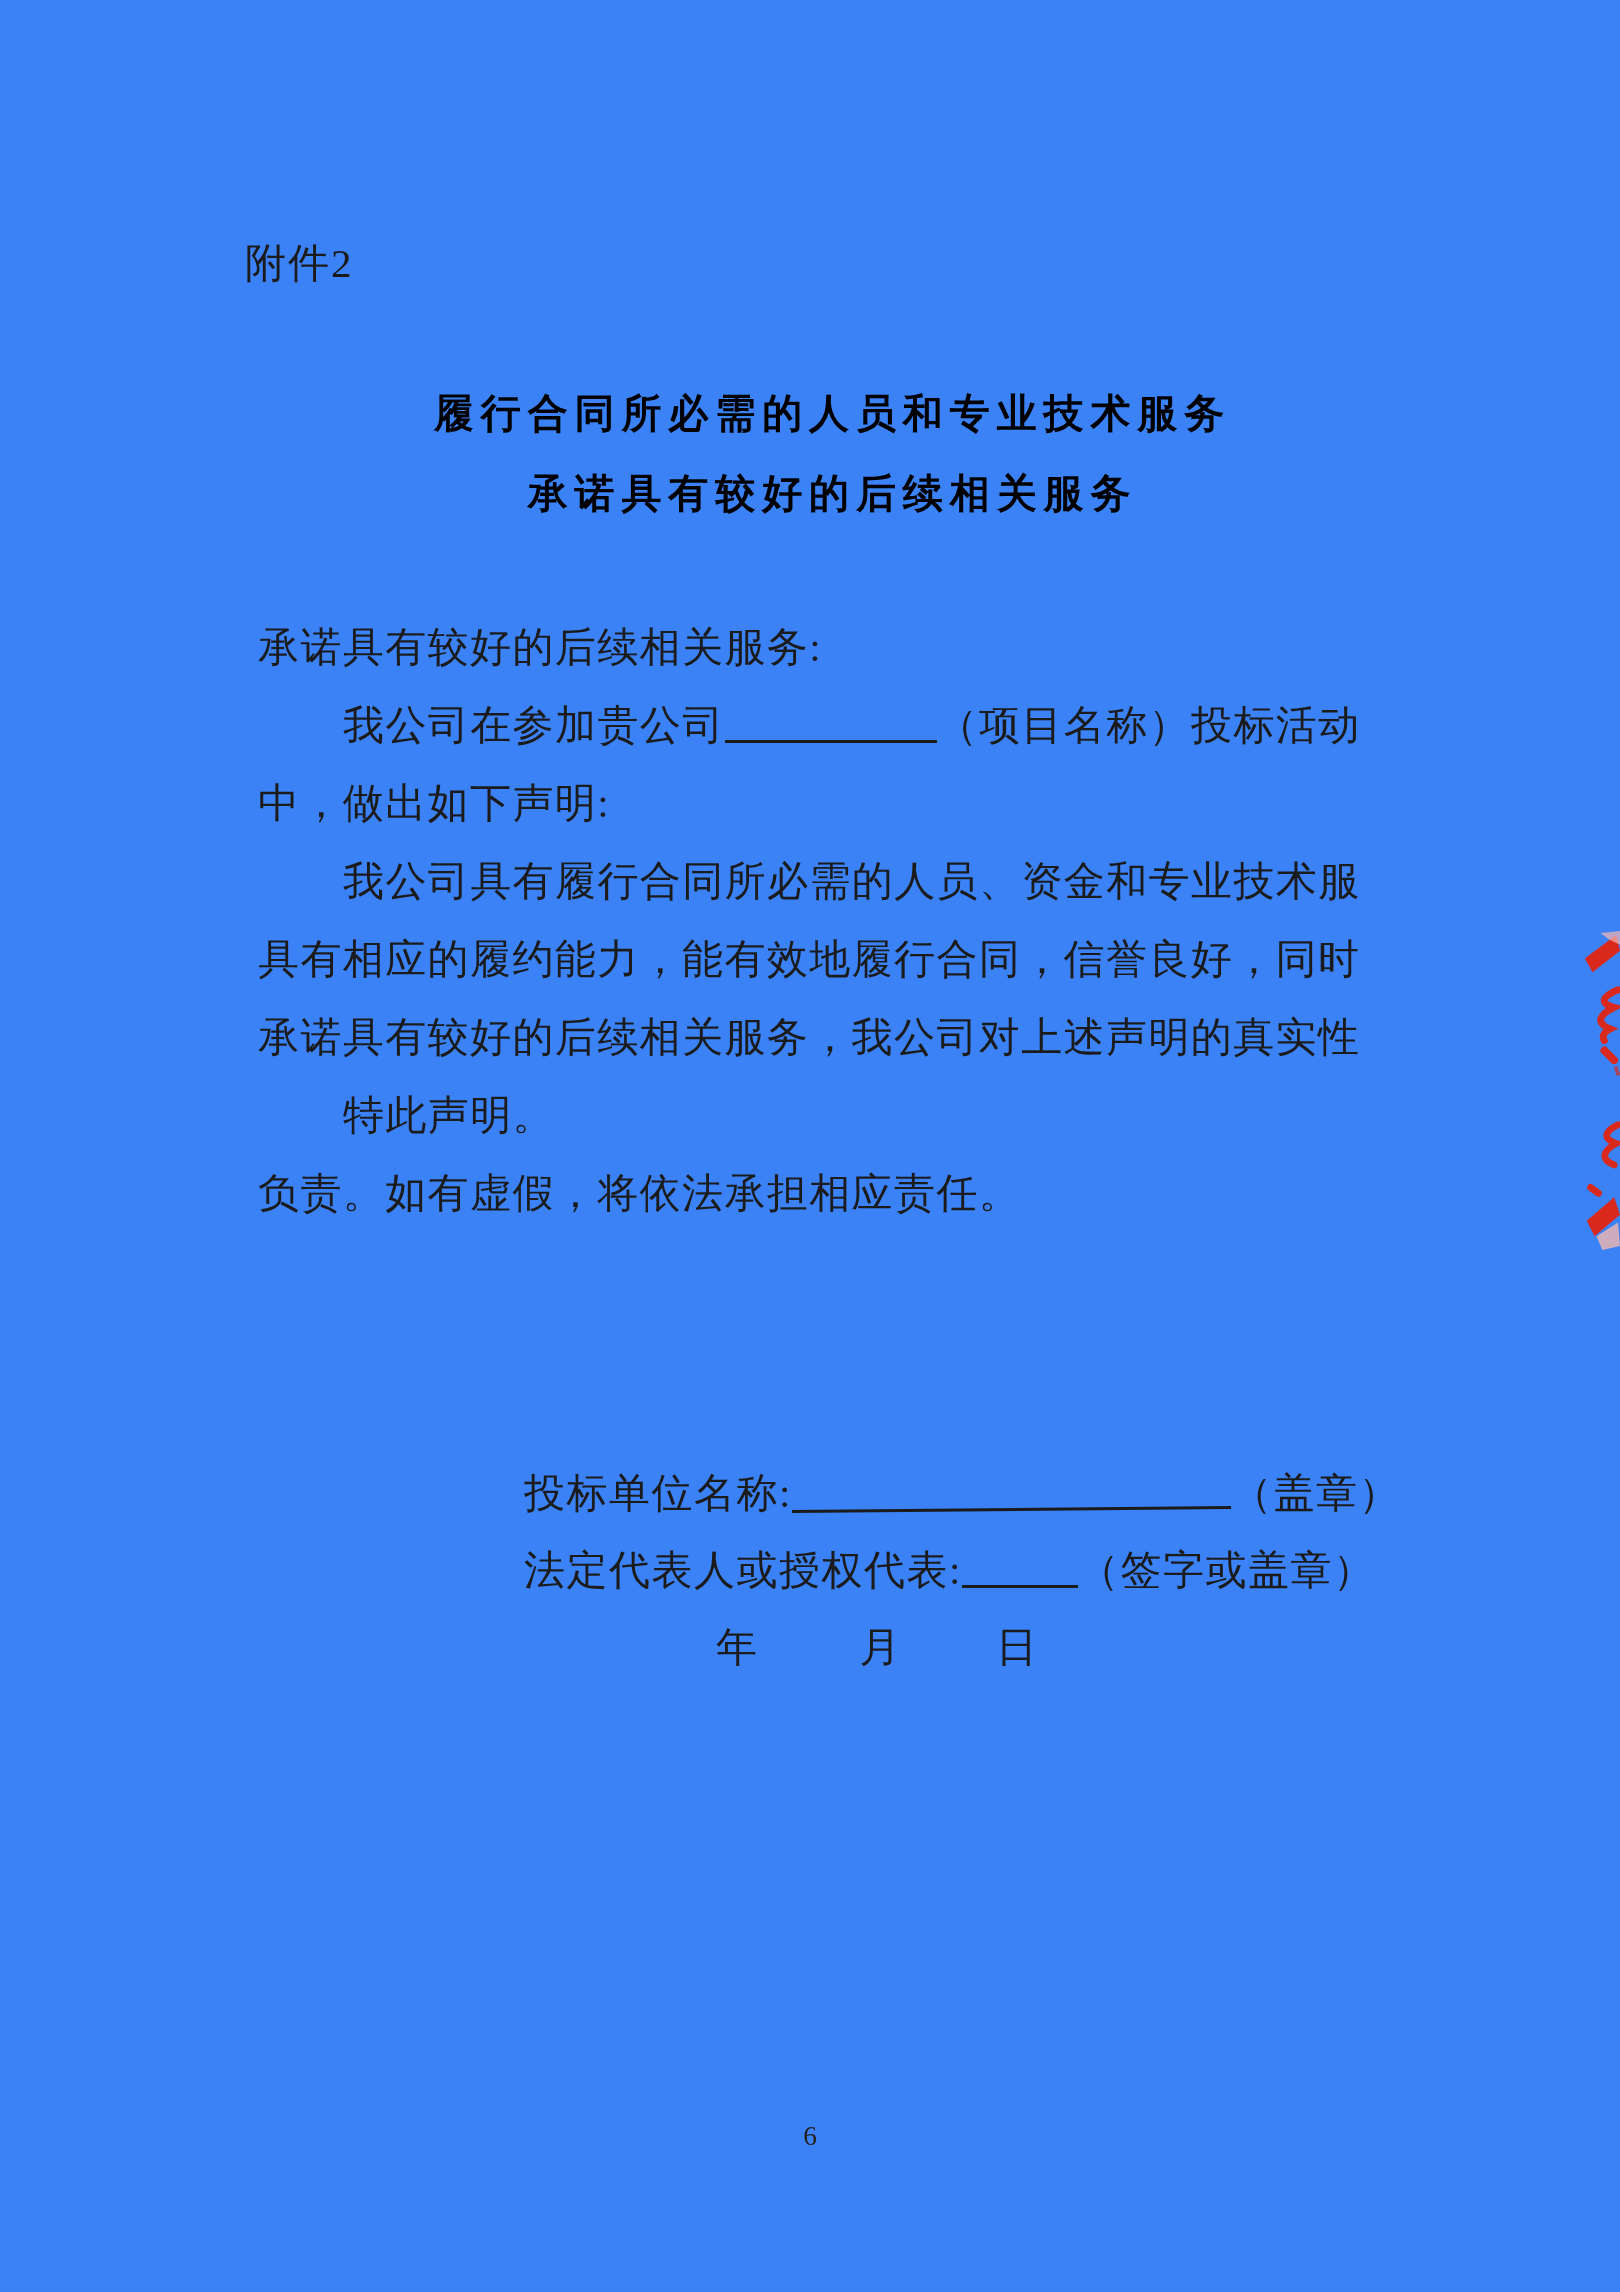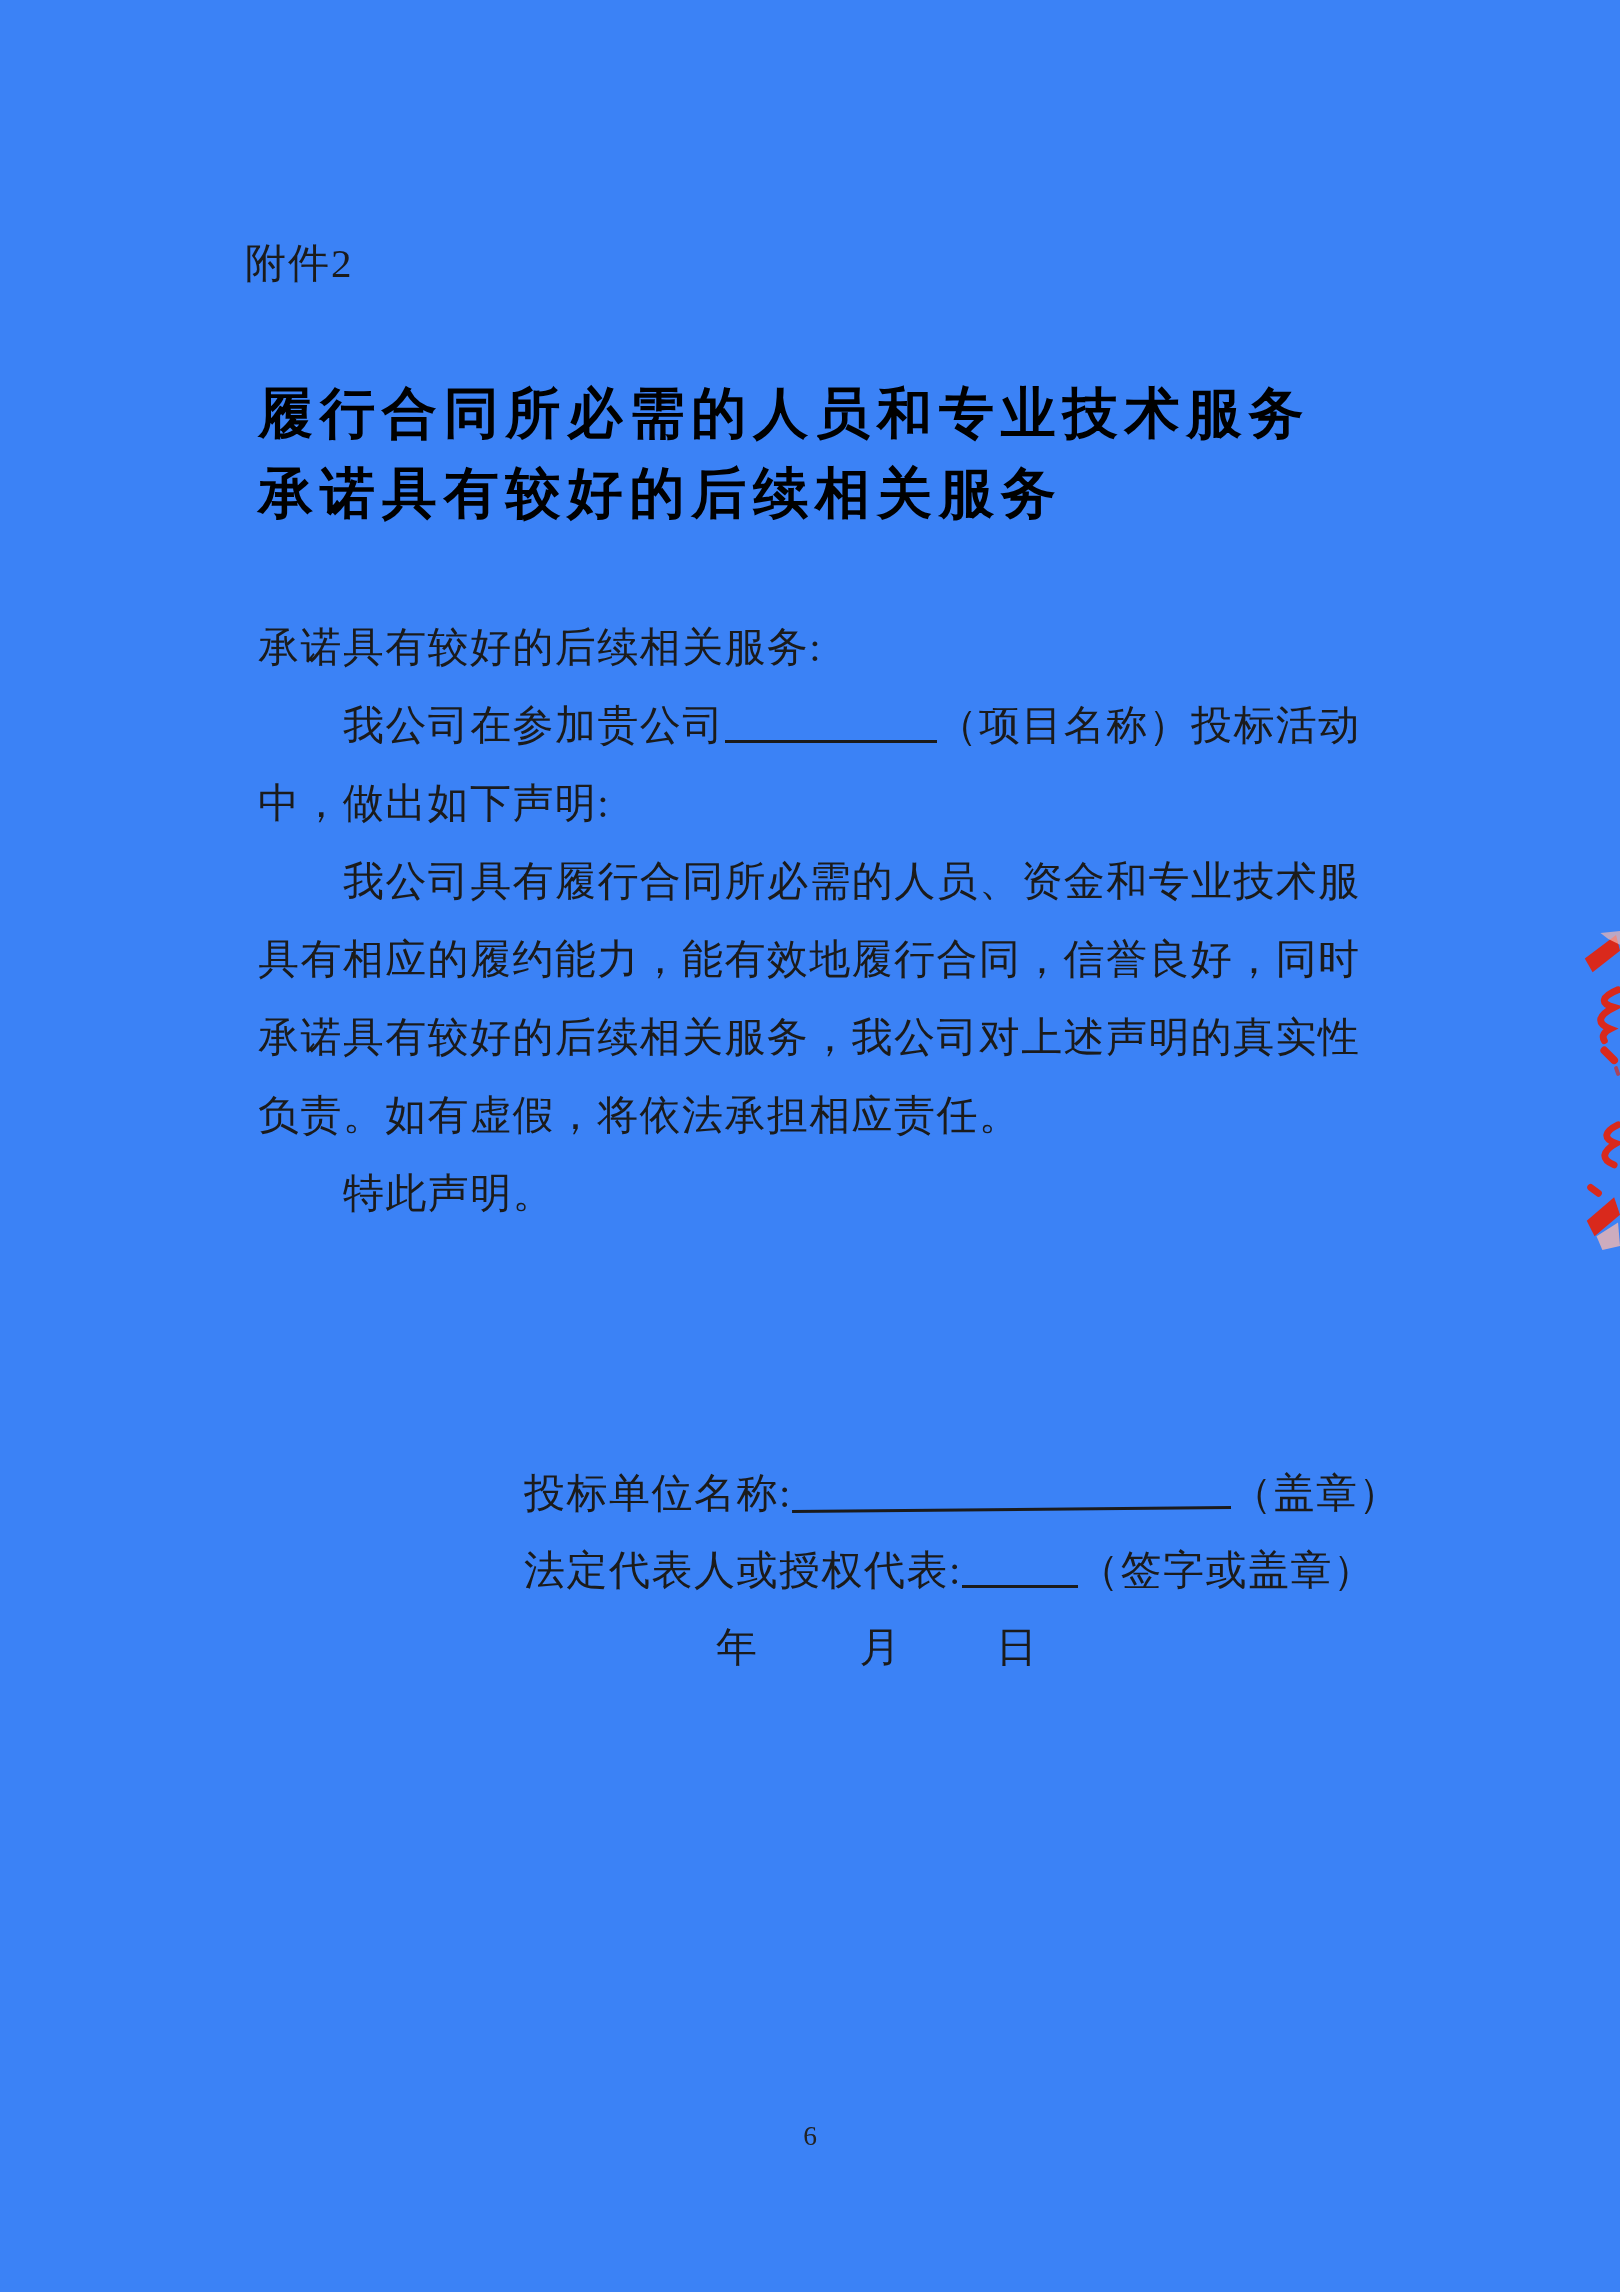--- a/index.html
+++ b/index.html
@@ -27,24 +27,24 @@
     font-size: 41px;
     line-height: 51px;
     letter-spacing: 2px;
     white-space: nowrap;
   }
   .doc-title {
     position: absolute;
     left: 258px;
     top: 374px;
     width: 1149px;
-    text-align: left;
+    text-align: center;
     font-weight: bold;
     color: #000000;
-    font-size: 55px;
+    font-size: 40px;
     line-height: 80px;
     letter-spacing: 6.9px;
   }
   .doc-title .t-line { white-space: nowrap; }
   .body-block {
     position: absolute;
     left: 258px;
     top: 608px;
     width: 1157px;
     font-size: 41px;
@@ -117,22 +117,22 @@
     <div class="t-line">承诺具有较好的后续相关服务</div>
   </div>
 
   <div class="body-block">
     <div class="b-line">承诺具有较好的后续相关服务:</div>
     <div class="b-line indent"><span>我公司在参加贵公司</span><span class="blank"></span><span>（项目名称）投标活动</span></div>
     <div class="b-line">中，做出如下声明:</div>
     <div class="b-line indent">我公司具有履行合同所必需的人员、资金和专业技术服</div>
     <div class="b-line">具有相应的履约能力，能有效地履行合同，信誉良好，同时</div>
     <div class="b-line">承诺具有较好的后续相关服务，我公司对上述声明的真实性</div>
+    <div class="b-line indent">特此声明。</div>
     <div class="b-line">负责。如有虚假，将依法承担相应责任。</div>
-    <div class="b-line indent">特此声明。</div>
   </div>
 
   <div class="signature-block">
     <div class="s-line"><span>投标单位名称:</span><span class="blank-unit"></span><span>（盖章）</span></div>
     <div class="s-line"><span>法定代表人或授权代表:</span><span class="blank-rep"></span><span>（签字或盖章）</span></div>
     <div class="s-line date-line"><span>年</span><span class="dm">月</span><span class="dd">日</span></div>
   </div>
 
   <svg class="stamp-fragment" viewBox="0 0 46 330" xmlns="http://www.w3.org/2000/svg">
 

